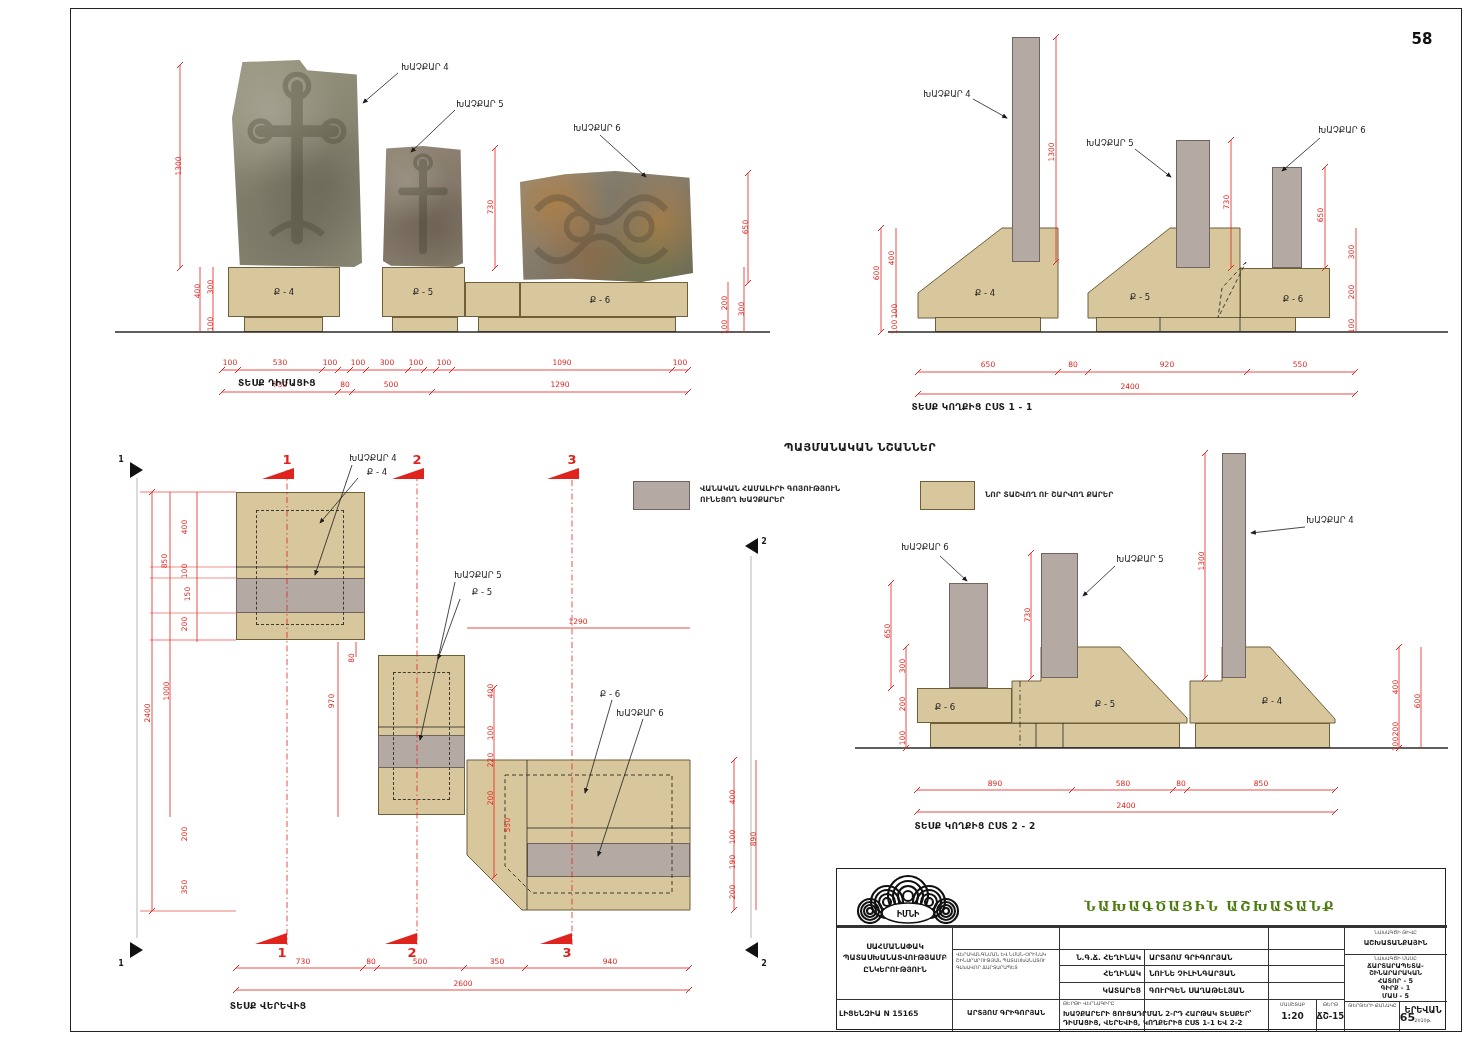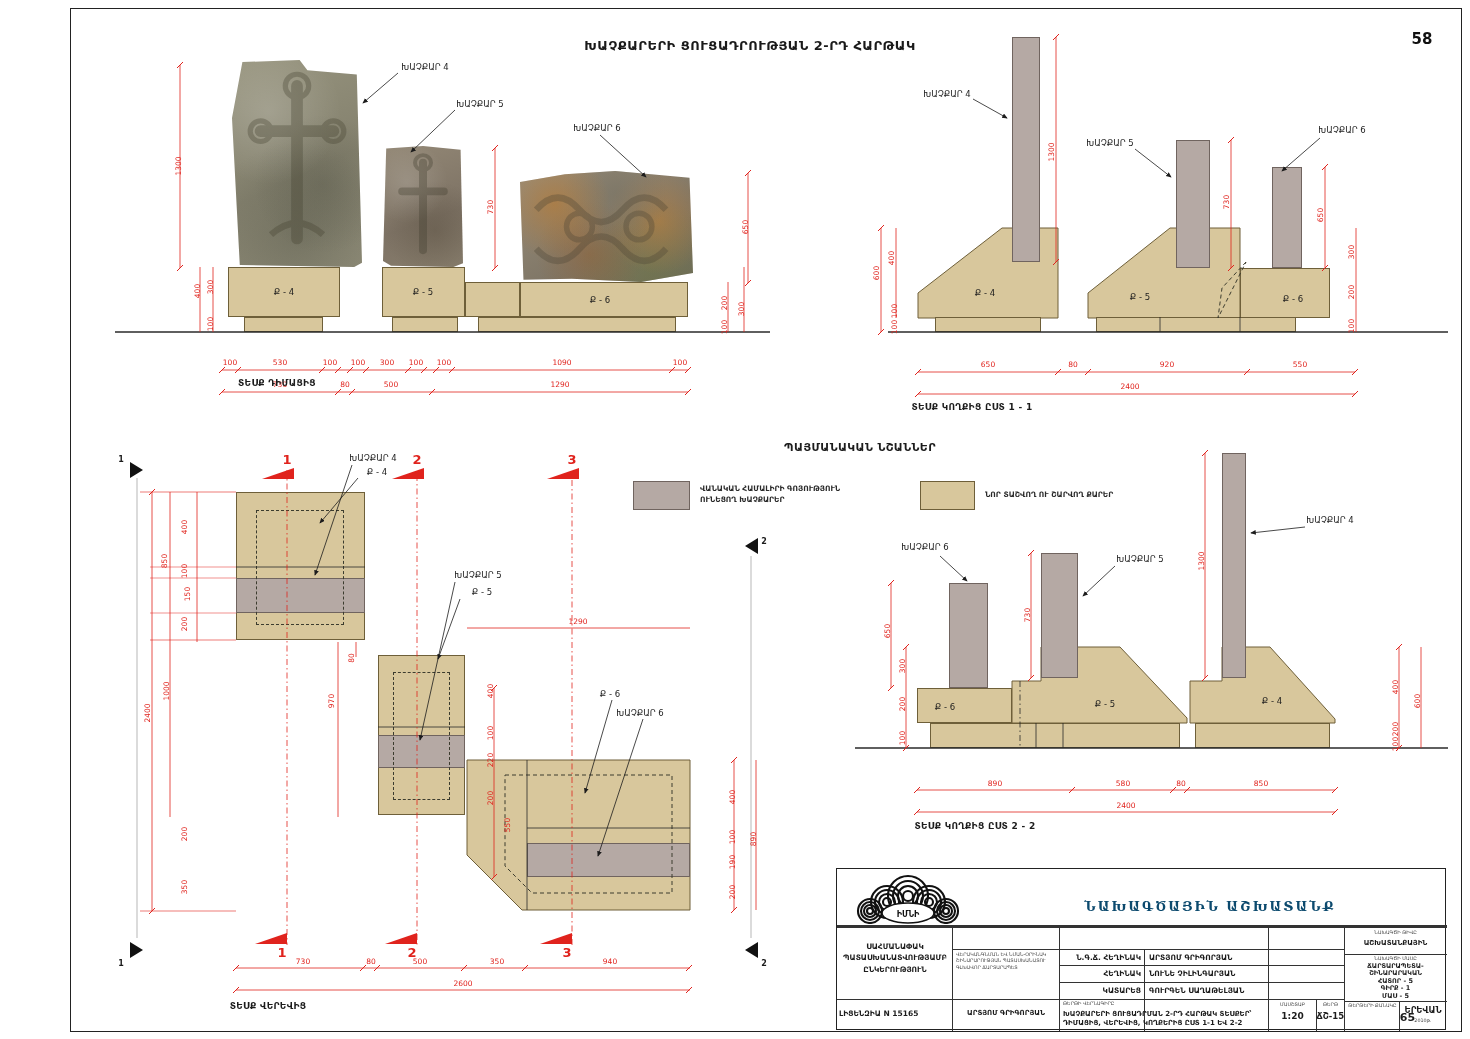--- a/index.html
+++ b/index.html
@@ -60,29 +60,28 @@
   #tb{position:absolute;left:836px;top:868px;width:610px;height:162px;border:1.4px solid #222;
       box-sizing:border-box;z-index:7;background:#fff;}
   .tbl{position:absolute;background:#333;}
   .tbt{position:absolute;color:#1c1c1c;}
   .tiny{font-size:4.8px;color:#444;}
   .b7{font-size:7px;font-weight:bold;}
   .b75{font-size:7.5px;font-weight:bold;}
   #ornate1{left:142px;top:8px;width:462px;text-align:center;font-size:14.5px;font-weight:bold;
            letter-spacing:1.5px;color:#181818;font-family:"DejaVu Serif",serif;}
   #ornate2{left:142px;top:30px;width:462px;text-align:center;font-size:12.5px;font-weight:bold;
-           letter-spacing:2px;color:#0c4a6e;font-family:"DejaVu Serif",serif;}
+           letter-spacing:2px;color:#4d7c0f;font-family:"DejaVu Serif",serif;}
 </style>
 </head>
 <body>
 
 <div id="sheet">
   <div id="frame"></div>
   <div id="page-num">58</div>
-  <div id="main-title">ԽԱՉՔԱՐԵՐԻ ՑՈՒՑԱԴՐՈՒԹՅԱՆ 2-ՐԴ ՀԱՐԹԱԿ</div>
 
   <div id="layer-svg-bottom">
       <svg width="1470" height="1039" style="position: absolute; left: 0px; top: 0px;">
         <polygon points="918,318 918,293 1002,228 1058,228 1058,318" fill="#d8c79c" stroke="#6e5f39" stroke-width="1"></polygon>
         <polygon points="1088,318 1088,293 1170,228 1240,228 1240,318" fill="#d8c79c" stroke="#6e5f39" stroke-width="1"></polygon>
         <polygon points="467,760 690,760 690,910 522,910 467,855" fill="#d8c79c" stroke="#6e5f39" stroke-width="1"></polygon>
         <polygon points="1012,723 1012,681 1041,681 1041,647 1120,647 1187,718 1187,723" fill="#d8c79c" stroke="#6e5f39" stroke-width="1"></polygon>
         <polygon points="1190,723 1190,681 1222,681 1222,647 1270,647 1335,719 1335,723" fill="#d8c79c" stroke="#6e5f39" stroke-width="1"></polygon>
       </svg>
     </div>

